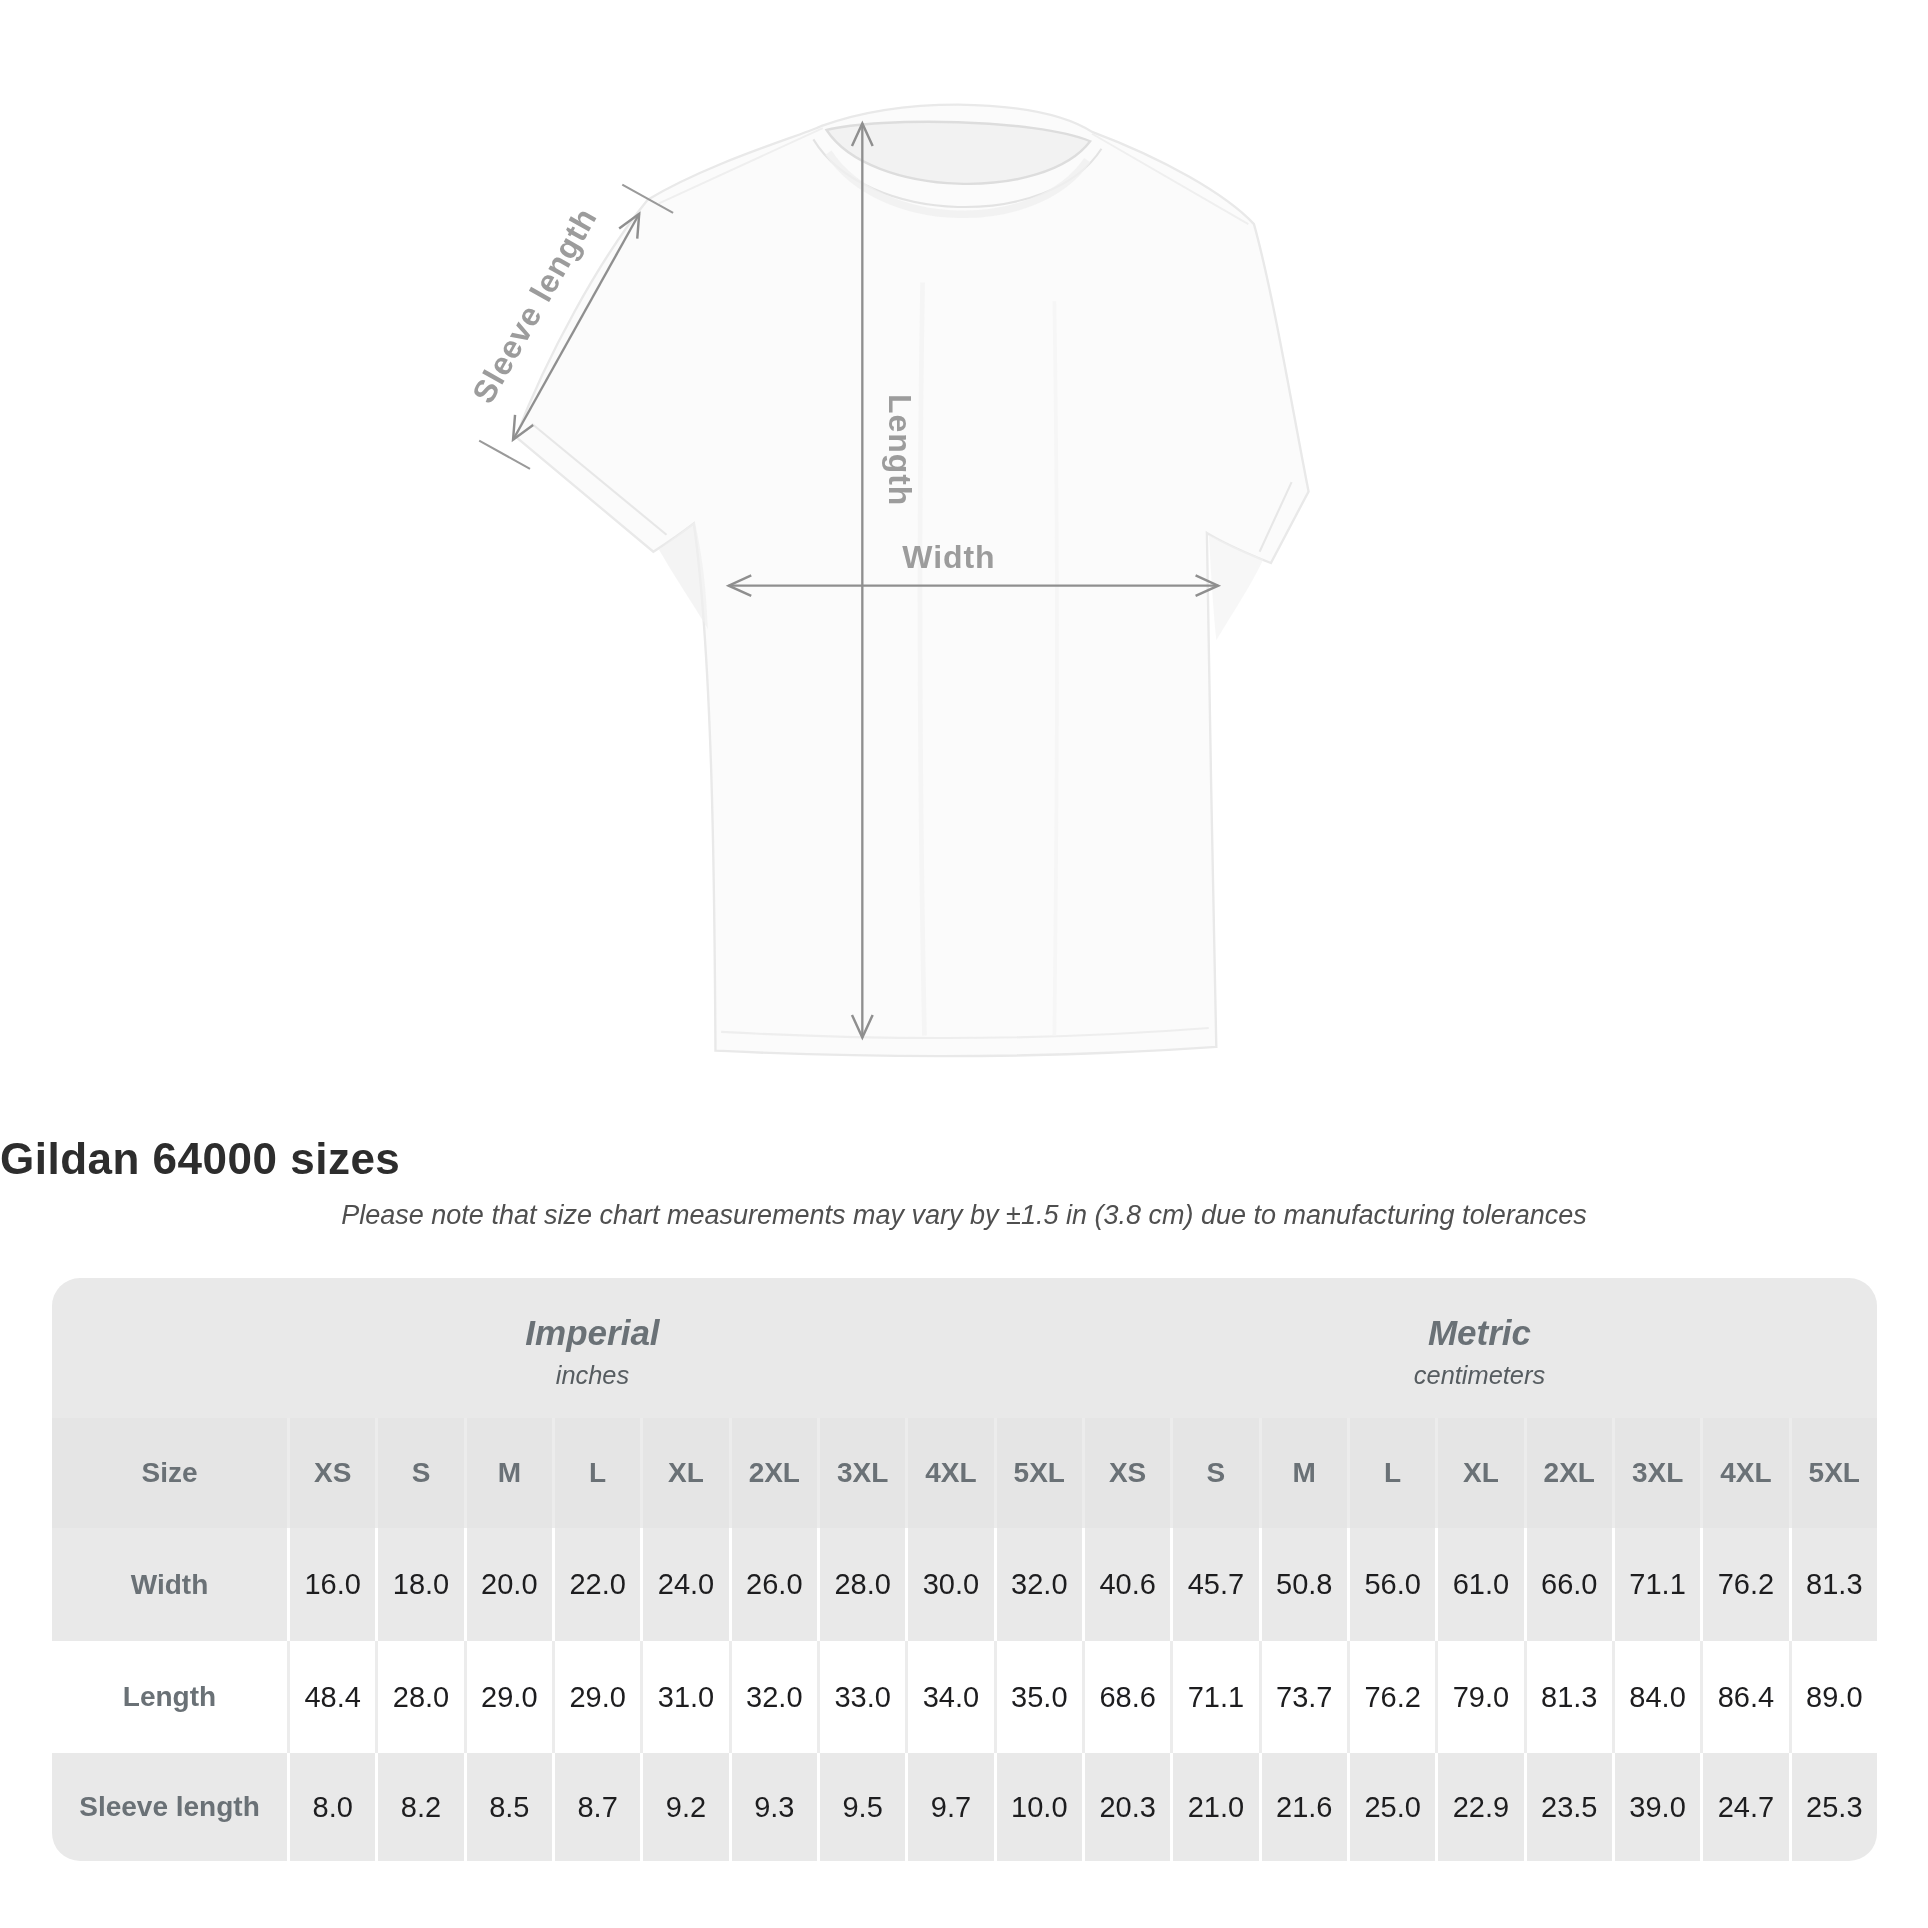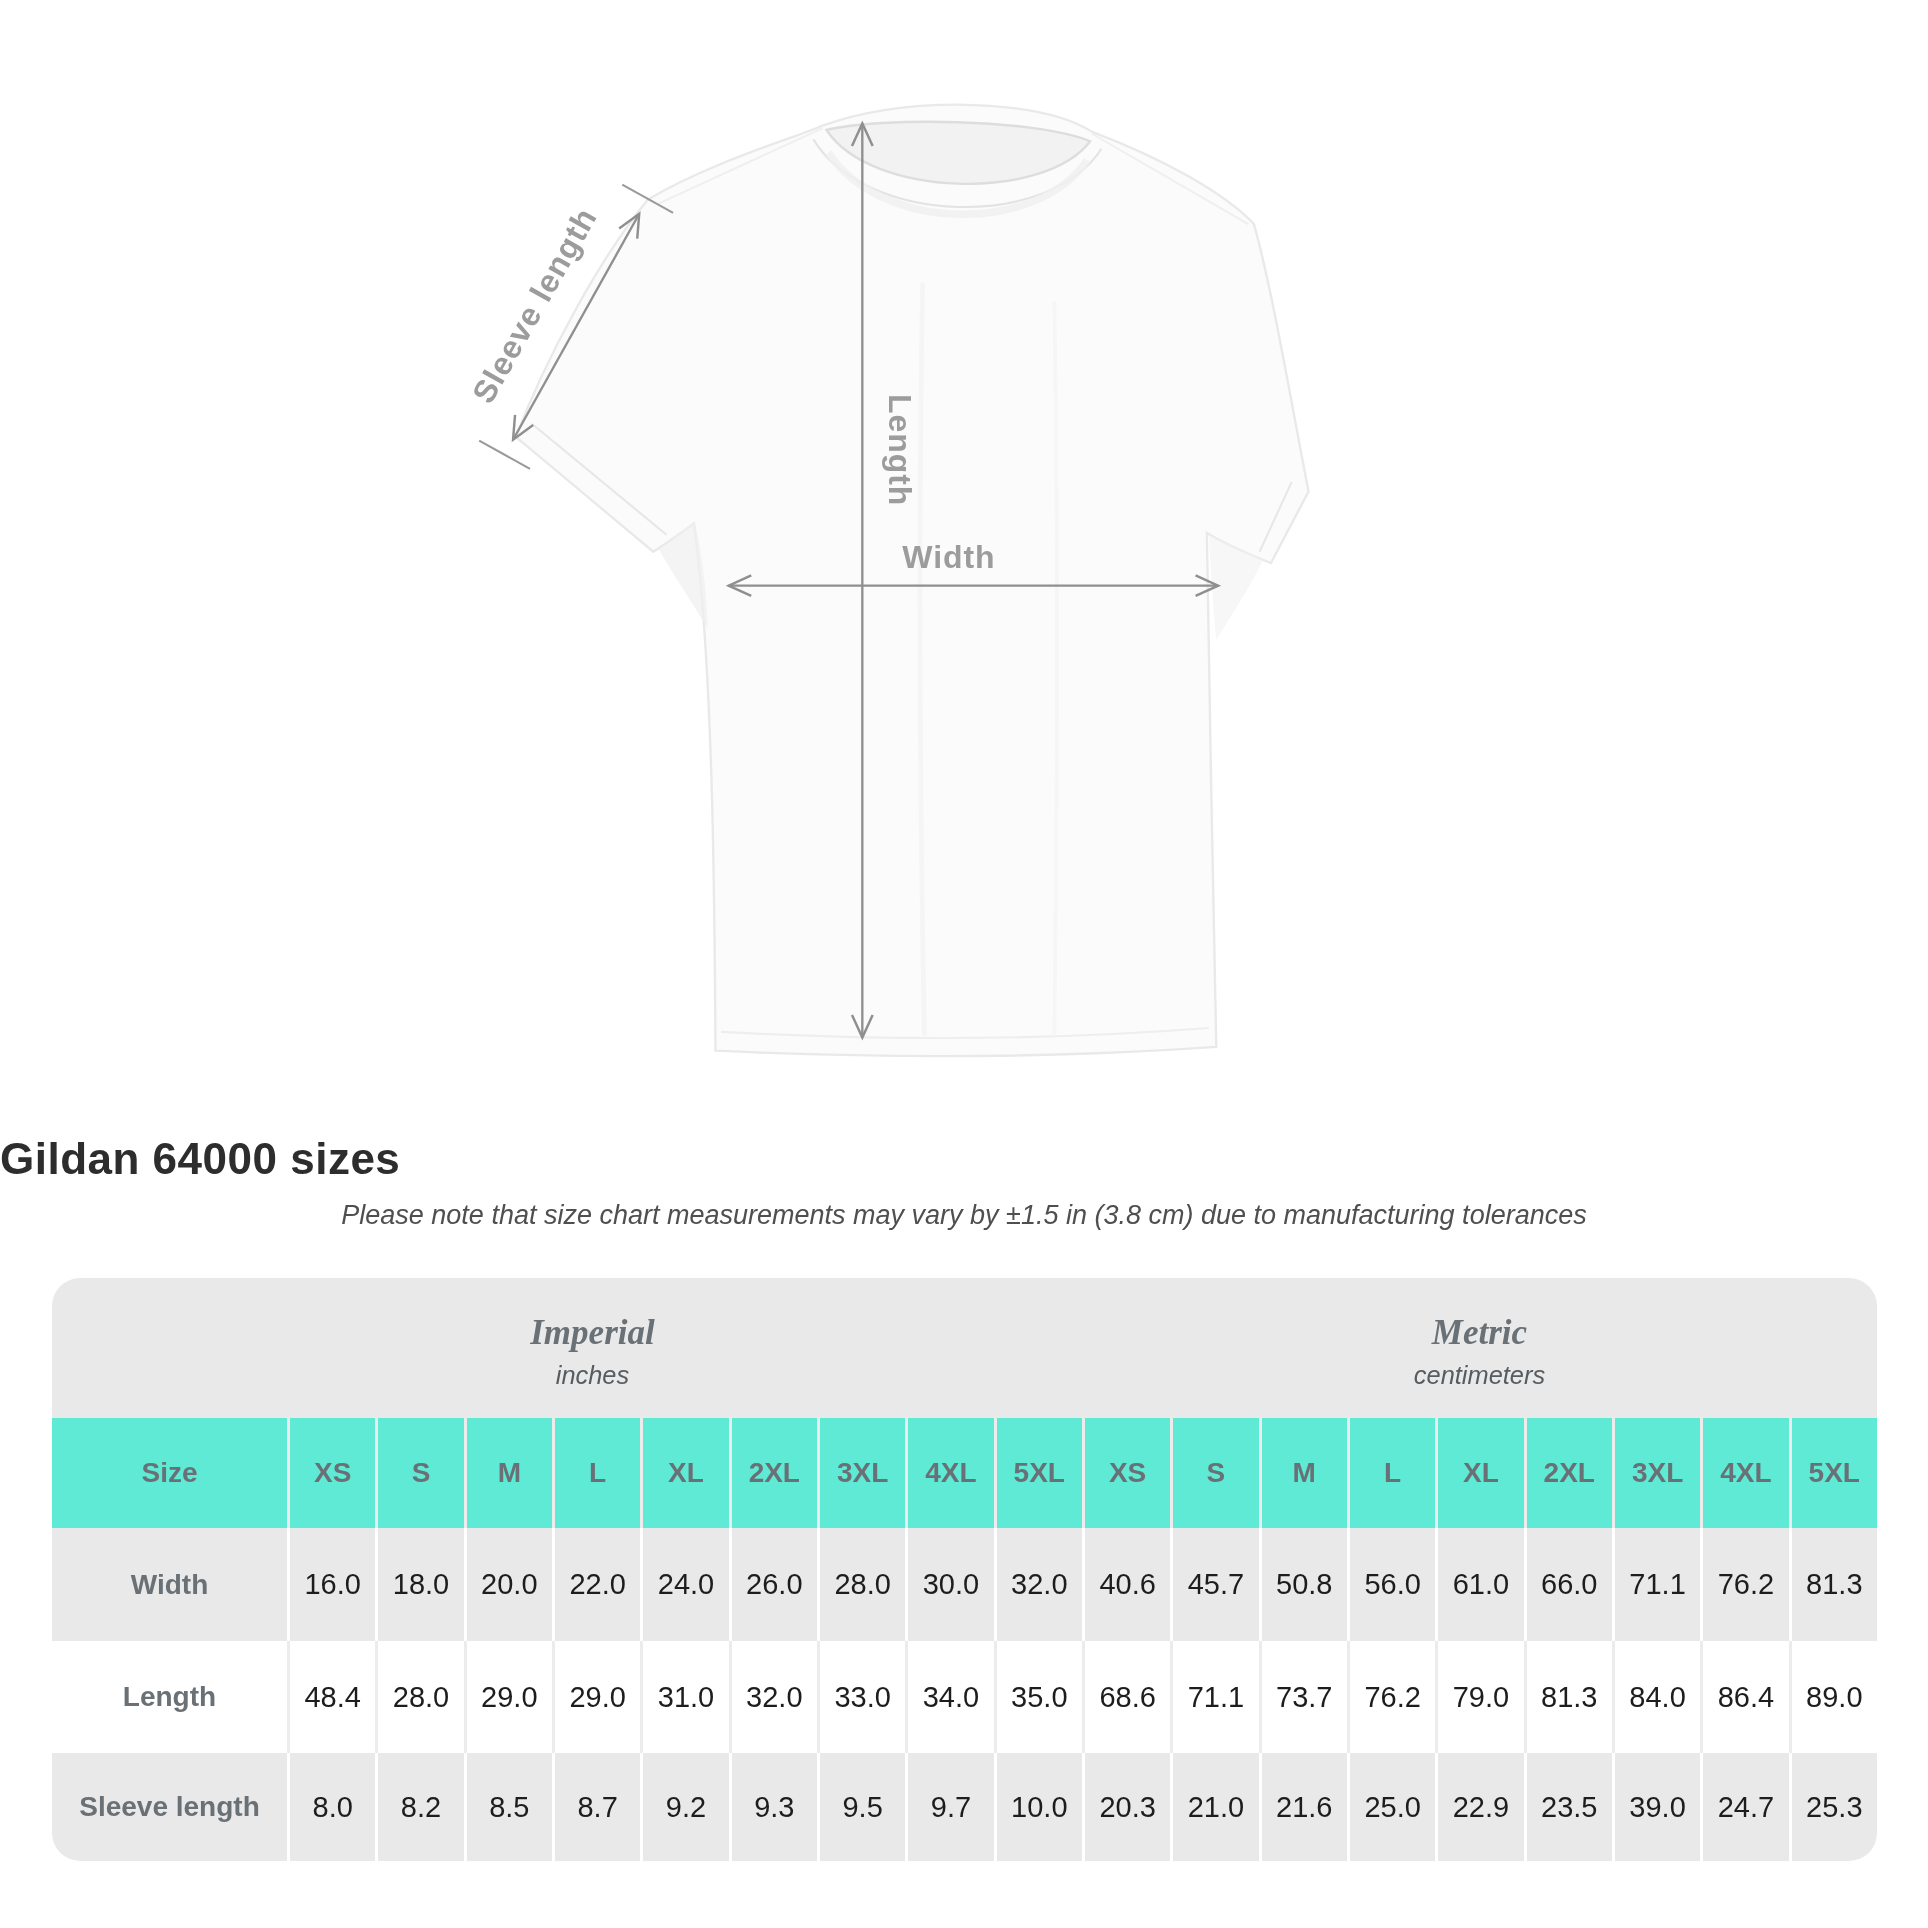--- a/index.html
+++ b/index.html
@@ -24,24 +24,24 @@
   }
   
   .table-wrap{position:absolute;top:1278px;left:52px;width:1825px;}
   table{width:100%;table-layout:fixed;border-collapse:separate;border-spacing:0;}
   col.c-label{width:235px;}
   td,th{text-align:center;vertical-align:middle;padding:0;}
   
   .band{background:#e9e9e9;height:140px;}
   .band-left{border-top-left-radius:28px;padding-left:51px;}
   .band-right{border-top-right-radius:28px;}
-  .band-title{font-size:35px;font-weight:bold;font-style:italic;color:#6a7176;line-height:47px;padding-top:7.5px;font-family:Liberation Serif, serif;}
+  .band-title{font-size:35px;font-weight:bold;font-style:italic;color:#6a7176;line-height:47px;padding-top:7.5px;}
   .band-unit{font-size:25.4px;font-style:italic;font-weight:normal;color:#565c60;line-height:38px;}
   
-  tr.r-size  > *{height:110px;background:#5eead4;}
+  tr.r-size  > *{height:110px;background:#e5e5e5;}
   tr.r-width > *{height:113px;background:#e9e9e9;}
   tr.r-length> *{height:112px;background:#ffffff;}
   tr.r-sleeve> *{height:108px;background:#e9e9e9;}
   .hcell,.rlabel{font-size:28px;font-weight:bold;color:#6a7176;}
   .vcell{font-size:29px;font-weight:normal;color:#1d1d1f;}
   
   tr.row-white .sep{border-left:3.8px solid #ececec;}
   tr.row-gray  .sep{border-left:3.8px solid #ffffff;}
   .corner-bl{border-bottom-left-radius:28px;}
   .corner-br{border-bottom-right-radius:28px;}

